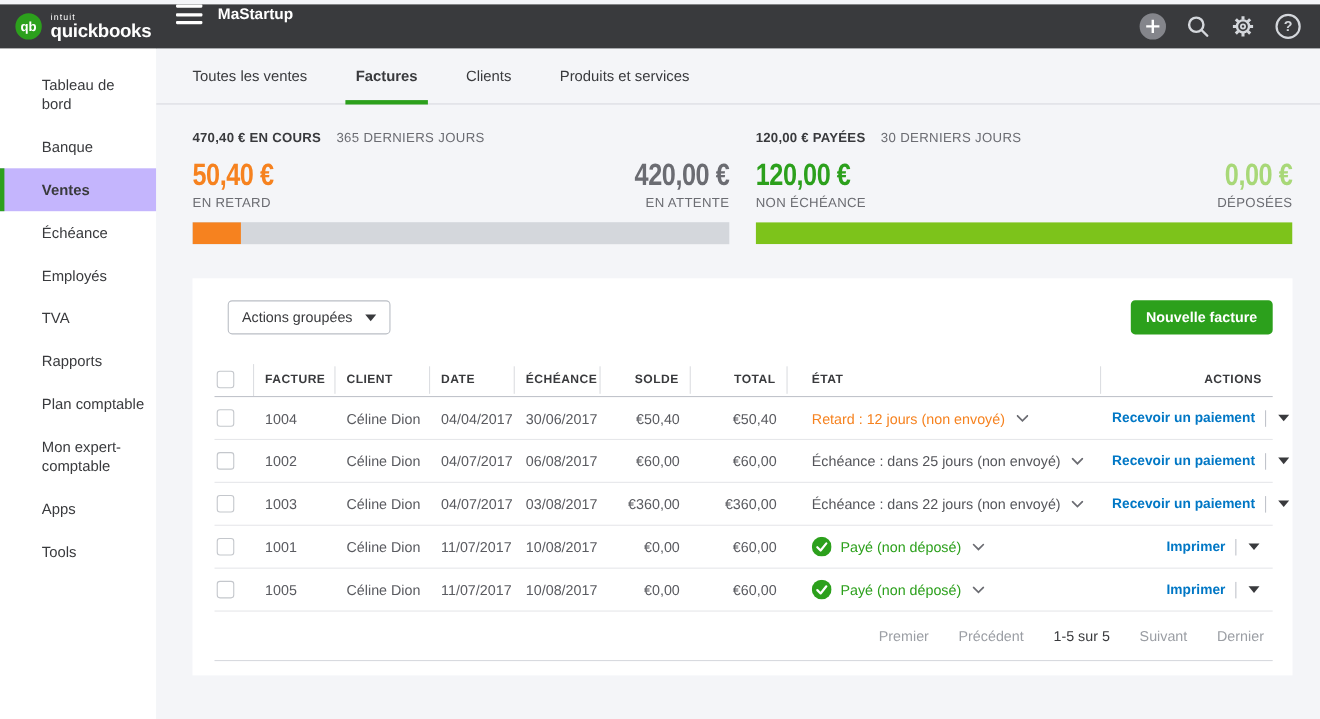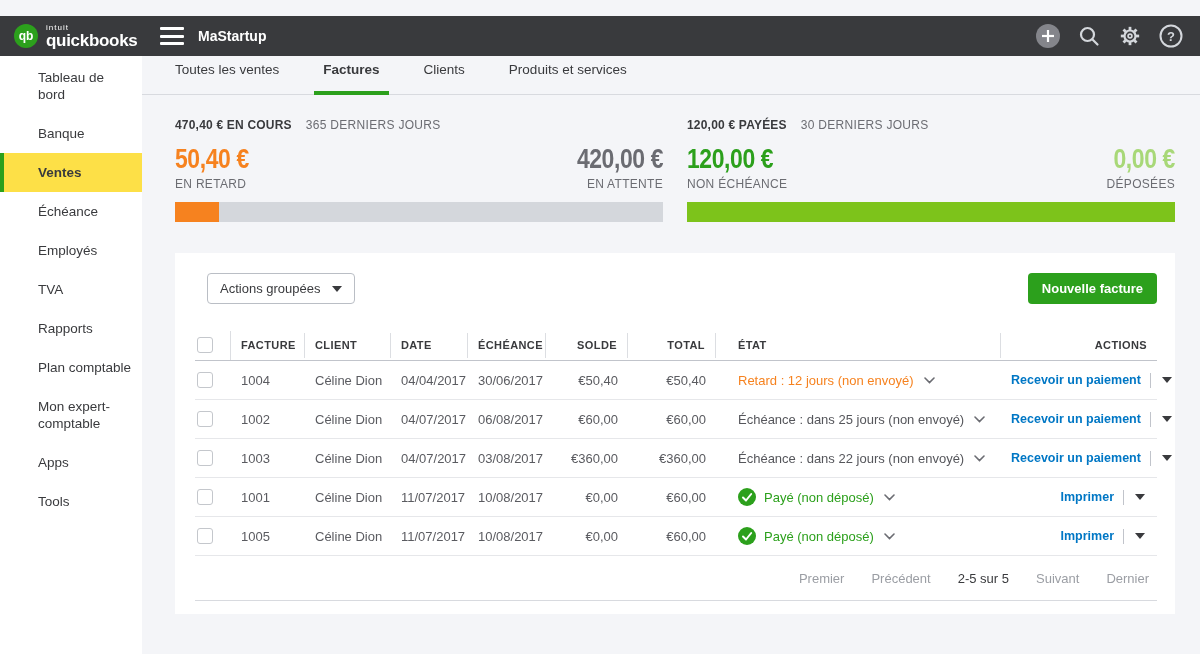--- a/index.html
+++ b/index.html
@@ -1,41 +1,41 @@
 <!DOCTYPE html>
 <html><head>
 <meta charset="utf-8">
 <style>
   * { margin:0; padding:0; box-sizing:border-box; }
   html,body { width:1200px; height:654px; overflow:hidden; }
   body { font-family:"Liberation Sans","DejaVu Sans",sans-serif; background:#F4F5F8; color:#393A3D; }
 
   
-  .topbar { position:fixed; top:16px; left:0; width:1200px; height:40px; background:#393A3D;
-            display:flex; align-items:center; z-index:10; }
+  .topbar { position:fixed; top:4px; left:0; width:1200px; height:40px; background:#393A3D;
+            display:flex; z-index:10; }
   .logo-area { display:flex; align-items:center; gap:8px; padding-left:14px; width:142px; }
   .qb-badge { width:24px; height:24px; border-radius:50%; background:#2CA01C; color:#fff;
               font-weight:bold; font-size:12px; display:flex; align-items:center; justify-content:center; }
   .brand-stack { display:flex; flex-direction:column; line-height:1; }
   .brand-top { color:#fff; font-size:8px; letter-spacing:1px; }
   .brand-main { color:#fff; font-size:17px; font-weight:bold; letter-spacing:-0.3px; }
   .hamburger { width:24px; height:18px; margin-left:18px; background:none; border:none; cursor:pointer;
                display:flex; flex-direction:column; justify-content:space-between; }
   .hamburger span { display:block; height:3px; background:#fff; border-radius:1px; }
   .company-name { color:#fff; font-weight:bold; font-size:14px; margin-left:14px; }
   .topbar-icons { margin-left:auto; display:flex; align-items:center; gap:15px; padding-right:16px; }
   .tb-icon { width:26px; height:26px; background:none; border:none; cursor:pointer; padding:0;
              display:flex; align-items:center; justify-content:center; }
 
   
   .sidebar { position:fixed; top:40px; left:0; width:142px; height:614px; background:#fff; }
   .sidebar ul { list-style:none; padding-top:18px; }
   .sidebar li { font-size:13.5px; color:#393A3D; padding:11px 10px 11px 34px; line-height:17px;
                 border-left:4px solid transparent; cursor:pointer; }
-  .sidebar li.active { background:#fde047; border-left-color:#2CA01C; font-weight:bold; }
+  .sidebar li.active { background:#c4b5fd; border-left-color:#2CA01C; font-weight:bold; }
 
   
   .main { position:fixed; top:40px; left:142px; width:1058px; height:614px; background:#F4F5F8; overflow:hidden; }
 
   
   .tabs { display:flex; align-items:flex-end; height:55px; border-bottom:1px solid #D8DADF;
           padding-left:24px; gap:26px; }
   .tab { position:relative; font-size:13.5px; color:#393A3D; padding:0 9px 17px 9px; cursor:pointer;
          background:none; border:none; font-family:inherit; }
   .tab.active { font-weight:bold; }
@@ -392,18 +392,18 @@
             </button>
           </div>
         </div>
         </div>
 
     </div>
 
     <div class="pagination">
       <button class="page-link">Premier</button>
       <button class="page-link">Précédent</button>
-      <span class="page-range">2-5 sur 5</span>
+      <span class="page-range">1-5 sur 5</span>
       <button class="page-link">Suivant</button>
       <button class="page-link">Dernier</button>
     </div>
   </section>
 </main>
 
 </body></html>

